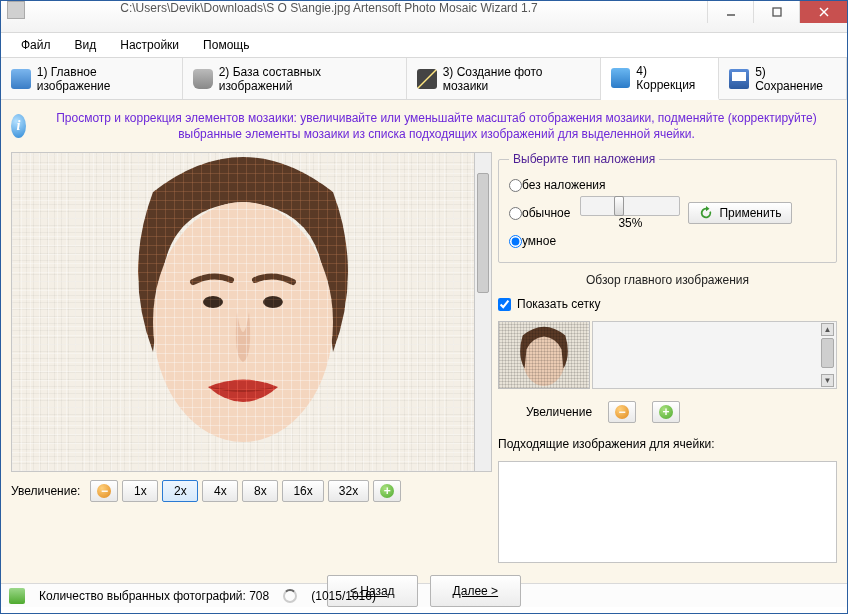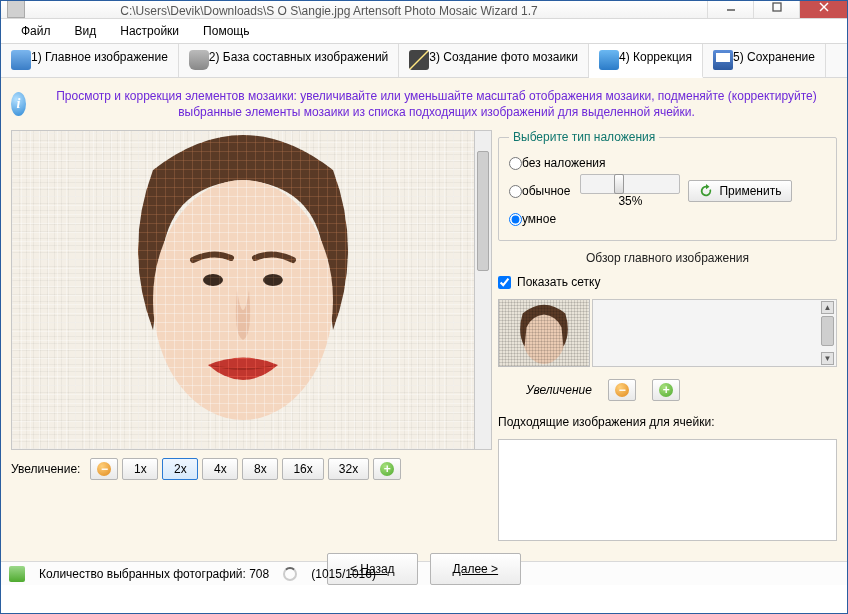--- a/index.html
+++ b/index.html
@@ -1,33 +1,33 @@
 <!DOCTYPE html>
 <html><head>
 <meta charset="utf-8">
 <style>
 * { box-sizing: border-box; margin: 0; padding: 0; font-family: "Segoe UI", Tahoma, sans-serif; font-size: 12px; }
 body { background: #fff; width: 848px; height: 614px; overflow: hidden; border: 1px solid #2a5ea0; }
 
 
-.titlebar { height: 18px; background: linear-gradient(#fff,#f3f3f3); display: flex; align-items: flex-end; border-bottom: 1px solid #d9d9d9; }
+.titlebar { height: 32px; background: linear-gradient(#fff,#f3f3f3); display: flex; align-items: flex-start; border-bottom: 1px solid #d9d9d9; }
 .titlebar .icon { width: 18px; height: 18px; margin: 0 6px; background:#d0d0d0; border:1px solid #aaa; }
 .titlebar .title { flex:1; text-align:center; color:#555; font-size:12px; padding-right:80px; }
 .winbtns { display:flex; height:22px; }
 .winbtn { width:46px; height:22px; display:flex; align-items:center; justify-content:center; color:#555; border-left:1px solid #ddd; cursor:pointer; }
 .winbtn.close { background:#c8504f; color:#fff; width:48px; }
 .winbtn svg { width:10px; height:10px; }
 
 
 .menubar { height:24px; display:flex; align-items:center; padding:0 10px; gap:4px; }
 .menuitem { padding:3px 10px; cursor:pointer; border-radius:2px; }
 
 
 .tabbar { display:flex; border-top:1px solid #d9d9d9; border-bottom:1px solid #d9d9d9; background:#f9f9f9; }
-.tab { display:flex; align-items:flex-start; gap:0; padding:6px 10px; border-right:1px solid #ddd; cursor:pointer; }
+.tab { display:flex; align-items:center; gap:6px; padding:6px 10px; border-right:1px solid #ddd; cursor:pointer; }
 .tab.active { background:#fff; border-bottom:2px solid #fff; margin-bottom:-1px; }
 .tabicon { width:20px; height:20px; border-radius:3px; }
 .ic-img { background:linear-gradient(#7bb6ee,#3a7dc6); }
 .ic-db  { background:linear-gradient(#bbb,#888); border-radius:4px 4px 6px 6px; }
 .ic-wand{ background:linear-gradient(135deg,#444 45%,#ffe680 50%,#444 55%); }
 .ic-box { background:linear-gradient(#6bb8f2,#2b7bc8); border-radius:3px; }
 .ic-save{ background:linear-gradient(#5a8cd8,#2d5aa0); border-radius:2px; position:relative; }
 .ic-save::after{content:"";position:absolute;inset:3px 3px 8px 3px;background:#fff;}
 
 
@@ -64,21 +64,21 @@
 .btn { border:1px solid #b5b5b5; background:linear-gradient(#fff,#e9e9e9); padding:3px 10px; cursor:pointer; border-radius:2px; min-width:36px; text-align:center; }
 .btn.active { border-color:#2a7ad3; background:linear-gradient(#eef6ff,#d6e9fb); }
 .rndbtn { width:28px; height:22px; border:1px solid #b5b5b5; border-radius:2px; background:linear-gradient(#fff,#e9e9e9); display:flex; align-items:center; justify-content:center; cursor:pointer; }
 .circ { width:14px; height:14px; border-radius:50%; display:flex; align-items:center; justify-content:center; color:#fff; font-weight:bold; font-size:12px; line-height:1; }
 .c-green { background:radial-gradient(circle at 35% 30%, #a7e07d, #4faa2f); }
 .c-orange{ background:radial-gradient(circle at 35% 30%, #ffcf7a, #e08a1e); }
 
 
 .right { flex:1; display:flex; flex-direction:column; gap:6px; }
 fieldset { border:1px solid #c9c9c9; border-radius:2px; padding:8px 10px 10px 10px; }
-legend { padding:0 4px; color:#0f766e; }
+legend { padding:0 4px; color:#4c1d95; }
 .radiorow { display:flex; align-items:center; gap:0; margin:4px 0; }
 .radiorow input { margin:0; }
 .sliderwrap { display:inline-flex; flex-direction:column; align-items:center; margin-left:10px; }
 .slider { width:100px; height:20px; border:1px solid #bdbdbd; background:#f3f3f3; position:relative; border-radius:2px; }
 .slider .knob { position:absolute; top:-1px; bottom:-1px; width:10px; background:linear-gradient(#fff,#d9d9d9); border:1px solid #999; border-radius:2px; }
 .applybtn { display:inline-flex; align-items:center; gap:6px; border:1px solid #b5b5b5; background:linear-gradient(#fff,#e9e9e9); padding:3px 10px; border-radius:2px; cursor:pointer; margin-left:8px; }
 .applybtn .ic { width:14px; height:14px; }
 
 .sectiontitle { text-align:center; margin-top:4px; color:#222; }
 .chkrow { display:flex; align-items:center; gap:6px; margin:4px 0; }
@@ -86,21 +86,21 @@
 .thumbimg { width:92px; height:68px; border:1px solid #bdbdbd; background:#eee; position:relative; overflow:hidden; }
 .thumbimg svg { width:100%; height:100%; }
 .thumbimg .grid { position:absolute; inset:0; background:
   repeating-linear-gradient(0deg, rgba(0,0,0,0.12) 0 1px, transparent 1px 3px),
   repeating-linear-gradient(90deg, rgba(0,0,0,0.12) 0 1px, transparent 1px 3px); }
 .thumbscrolls { flex:1; border:1px solid #c7c7c7; background:#f4f4f4; position:relative; }
 .thumbscrolls .vthumb{position:absolute;right:2px;top:16px;width:13px;height:30px;background:#cfcfcf;border:1px solid #aaa;border-radius:2px;}
 .thumbscrolls .arrow{position:absolute;right:2px;width:13px;height:13px;background:#e3e3e3;border:1px solid #aaa;display:flex;align-items:center;justify-content:center;font-size:8px;color:#555;}
 .thumbscrolls .arrow.up{top:1px;} .thumbscrolls .arrow.dn{top:52px;}
 
-.zoom2row { display:flex; align-items:center; gap:16px; margin:6px 0 2px 28px;font-style:italic; }
+.zoom2row { display:flex; align-items:center; gap:16px; margin:6px 0 2px 28px; }
 
 .listlabel { text-align:left; margin-top:6px; }
 .listbox { border:1px solid #c4c4c4; background:#fff; height:102px; margin-top:4px; }
 
 .navrow { display:flex; justify-content:center; gap:12px; margin-top:12px; }
 .navbtn { border:1px solid #b5b5b5; background:linear-gradient(#fff,#ececec); padding:8px 22px; border-radius:2px; cursor:pointer;text-decoration:underline; }
 
 
 .status { height:24px; border-top:1px solid #d9d9d9; display:flex; align-items:center; padding:0 8px; gap:14px; background:#fcfcfc; }
 .staticon { width:16px; height:16px; background:linear-gradient(#9cd88a,#4faa2f); border-radius:2px; }

